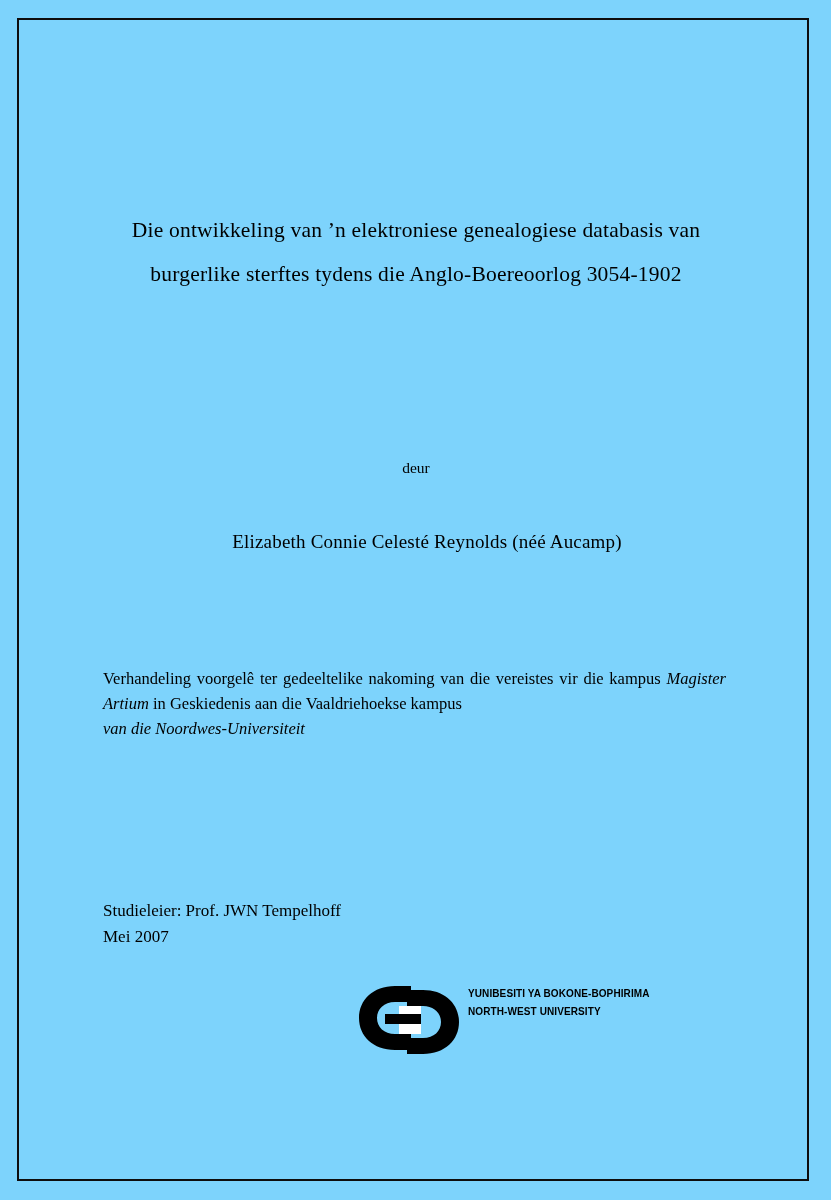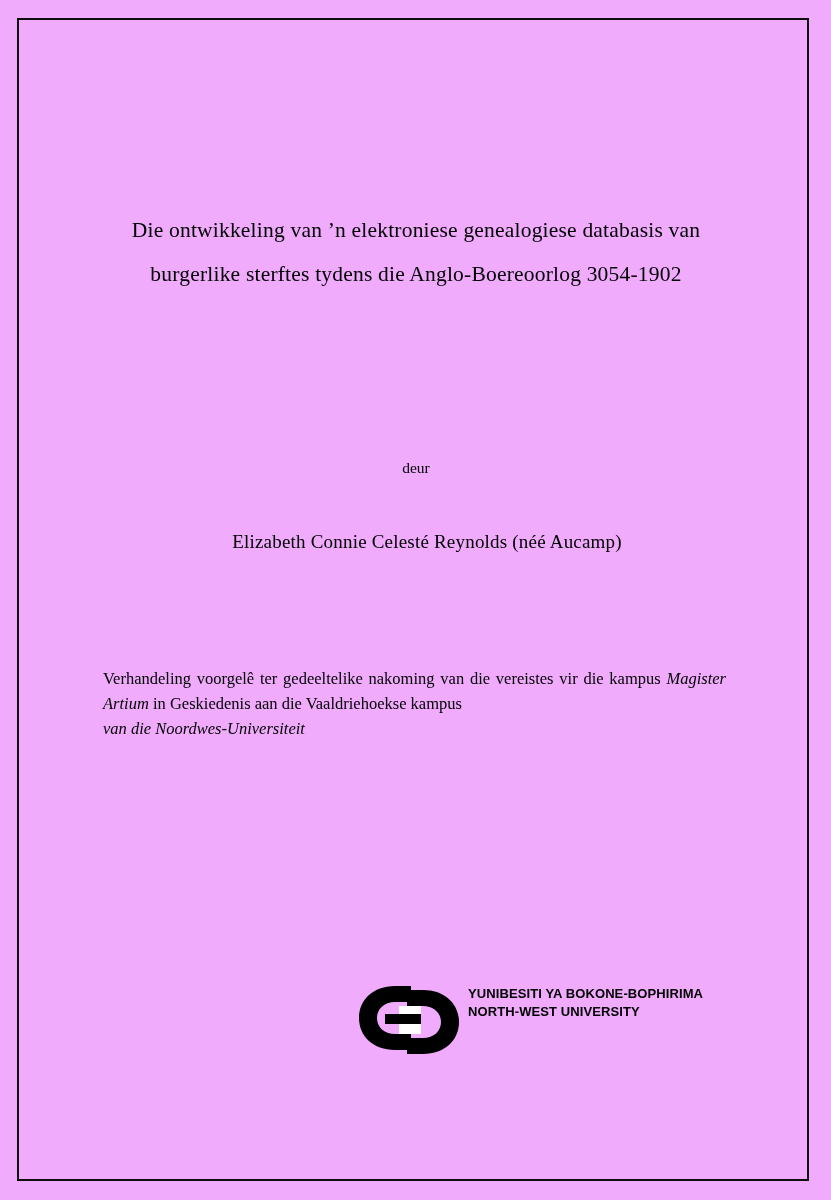--- a/index.html
+++ b/index.html
@@ -12,21 +12,21 @@
     height: 1200px;
     font-family: "Liberation Serif", serif;
     color: #000000;
     overflow: hidden;
   }
 
   .page {
     position: relative;
     width: 831px;
     height: 1200px;
-    background: #f0abfc;
+    background: #7dd3fc;
     box-sizing: border-box;
   }
 
   
   .page-frame {
     position: absolute;
     left: 17px;
     top: 18px;
     width: 792px;
     height: 1163px;
@@ -116,21 +116,21 @@
     left: 105px;
     top: 4px;
     width: 108px;
     height: 72px;
   }
   .logo-text {
     position: absolute;
     left: 218px;
     top: 5px;
     font-family: "Liberation Sans", sans-serif;
-    font-size: 13px;
+    font-size: 10px;
     font-weight: bold;
     line-height: 17.5px;
     letter-spacing: 0.1px;
     white-space: nowrap;
   }
 </style>
 </head>
 <body>
 
 <div class="page">
@@ -148,20 +148,24 @@
 
     <div class="author">Elizabeth Connie Celesté Reynolds (néé Aucamp)</div>
 
     <div class="submission">
       <div class="just">
         <span>Verhandeling voorgelê ter gedeeltelike nakoming van die vereistes vir die kampus </span><em>Magister Artium</em><span> in Geskiedenis aan die Vaaldriehoekse kampus</span>
       </div>
       <div class="last">van die Noordwes-Universiteit</div>
     </div>
 
+    <div class="supervisor-block">
+      <div>Studieleier: Prof. JWN Tempelhoff</div>
+      <div>Mei 2007</div>
+    </div>
 
     <div class="logo-wrap">
       <svg class="logo-mark" viewBox="0 0 108 72" aria-hidden="true">
         <path d="M40 2 C18 2 4 16 4 34 C4 52 18 66 40 66 L56 66 L56 50 L40 50 C29 50 22 43 22 34 C22 25 29 18 40 18 L56 18 L56 2 Z" fill="#000000"></path>
         <path d="M68 6 C90 6 104 20 104 38 C104 56 90 70 68 70 L52 70 L52 54 L68 54 C79 54 86 47 86 38 C86 29 79 22 68 22 L52 22 L52 6 Z" fill="#000000"></path>
         <rect x="44" y="22" width="22" height="28" fill="#ffffff"></rect>
         <rect x="30" y="30" width="36" height="10" fill="#000000"></rect>
       </svg>
       <div class="logo-text">
         <div>YUNIBESITI YA BOKONE-BOPHIRIMA</div>

